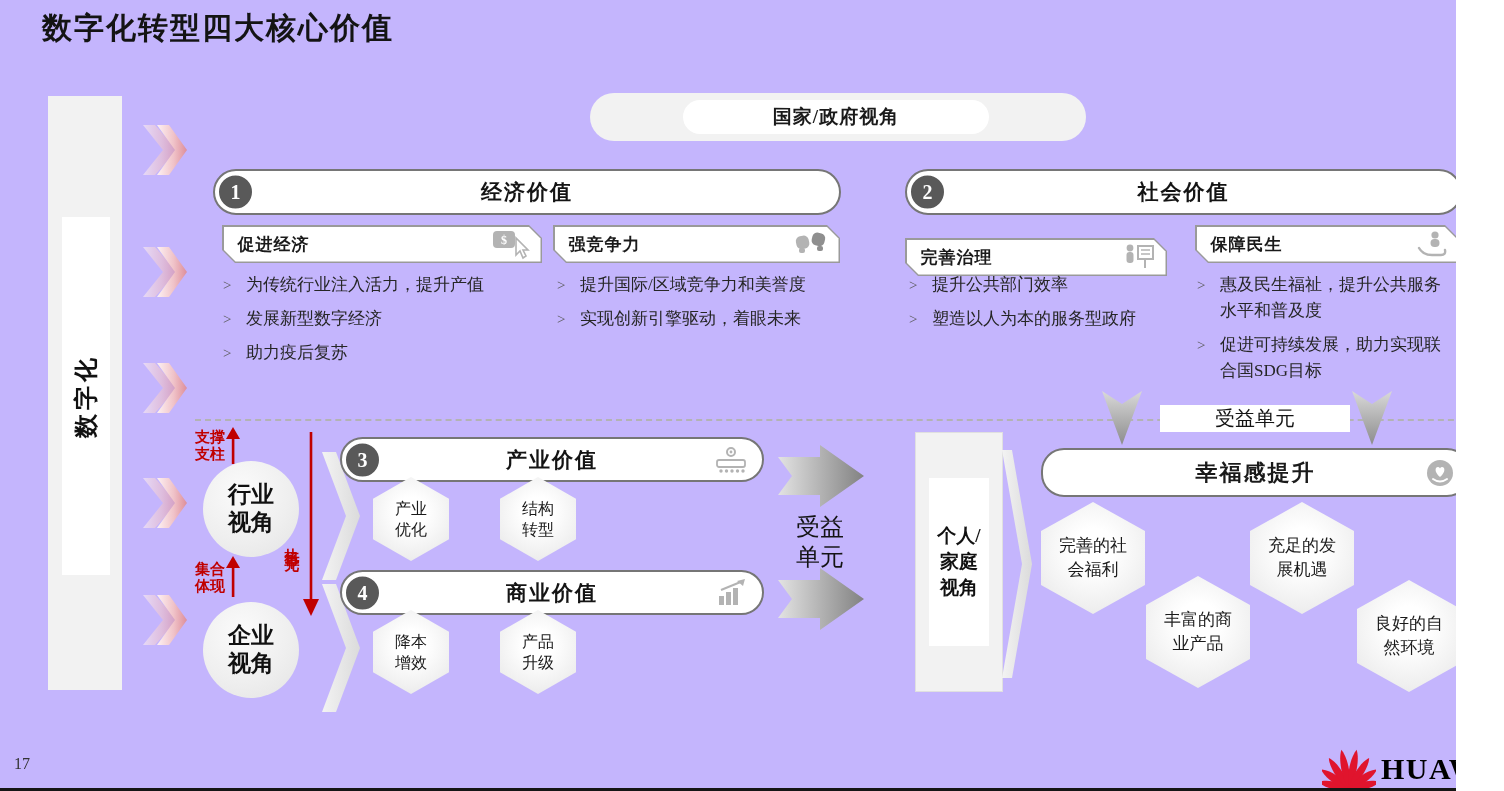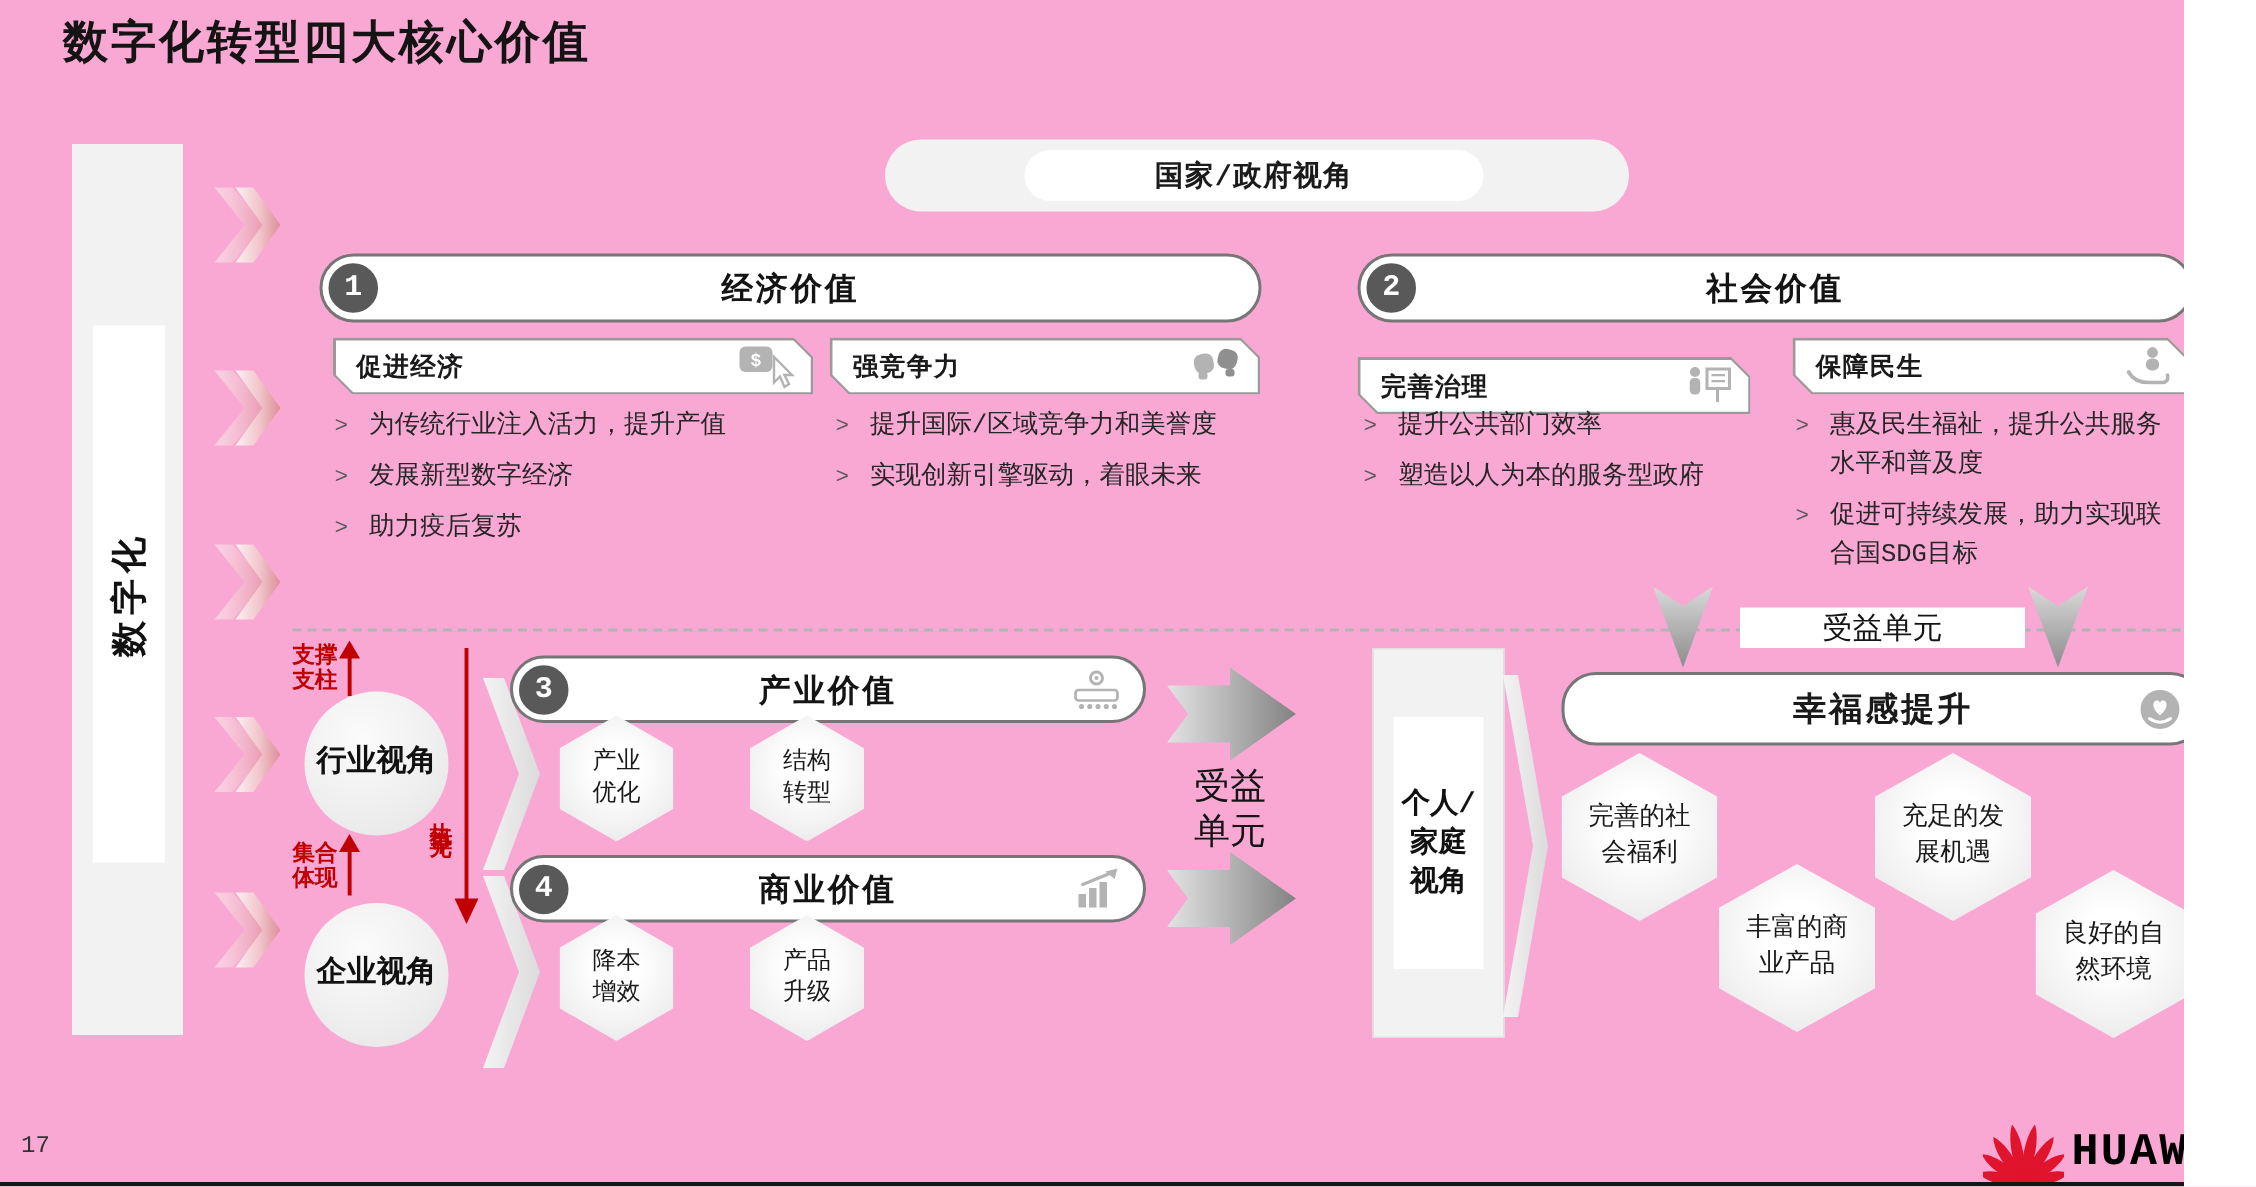--- a/index.html
+++ b/index.html
@@ -1,17 +1,17 @@
 <!DOCTYPE html>
 <html><head>
 <meta charset="utf-8">
 <style>
   html,body{margin:0;padding:0;background:#fff;}
-  #slide{position:relative;width:1456px;height:791px;background:#f9a8d4;overflow:hidden;
-         font-family:Liberation Mono, monospace;color:#1a1a1a;}
+  #slide{position:relative;width:1456px;height:791px;background:#c4b5fd;overflow:hidden;
+         font-family:Liberation Serif, serif;color:#1a1a1a;}
   .abs{position:absolute;}
 
   
   .main-title{left:42px;top:8px;font-size:30px;font-weight:bold;letter-spacing:2px;color:#141414;}
 
   
   .rail{left:48px;top:96px;width:74px;height:594px;background:#f2f2f2;}
   .rail-inner{left:62px;top:217px;width:48px;height:358px;background:#ffffff;}
   .rail-label{left:86px;top:396px;transform:translate(-50%,-50%) rotate(-90deg);
               font-size:24px;font-weight:bold;letter-spacing:4px;white-space:nowrap;color:#111;}
@@ -42,22 +42,22 @@
   ul.bullets{list-style:none;margin:0;padding:0;font-size:17px;color:#262626;}
   ul.bullets li{position:relative;padding-left:24px;line-height:26px;margin-bottom:8px;letter-spacing:0;}
   ul.bullets .mk{position:absolute;left:1px;top:0;color:#595959;font-size:15px;}
 
   
   .dotline{left:195px;top:419px;width:1309px;border-top:2px dashed #b3b3b3;height:0;}
 
   
   .pcircle{width:96px;height:96px;border-radius:50%;
            background:radial-gradient(circle at 40% 32%,#fbfbfb 0%,#efefef 55%,#e3e3e3 100%);
-           display:flex;flex-direction:row;align-items:center;justify-content:center;
-           font-size:20px;font-weight:bold;line-height:1.2;color:#111;}
+           display:flex;flex-direction:column;align-items:center;justify-content:center;
+           font-size:23px;font-weight:bold;line-height:1.2;color:#111;}
 
   
   .redlab{color:#c00000;font-size:15px;font-weight:bold;line-height:17px;}
   .vredlab{color:#c00000;font-size:15px;font-weight:bold;writing-mode:vertical-rl;
            text-orientation:upright;letter-spacing:3px;}
 
   
   .hex{clip-path:polygon(50% 0,100% 26%,100% 74%,50% 100%,0 74%,0 26%);
        background:radial-gradient(circle at 50% 42%,#ffffff 25%,#efefef 70%,#e2e2e2 100%);
        display:flex;flex-direction:column;align-items:center;justify-content:center;text-align:center;}

